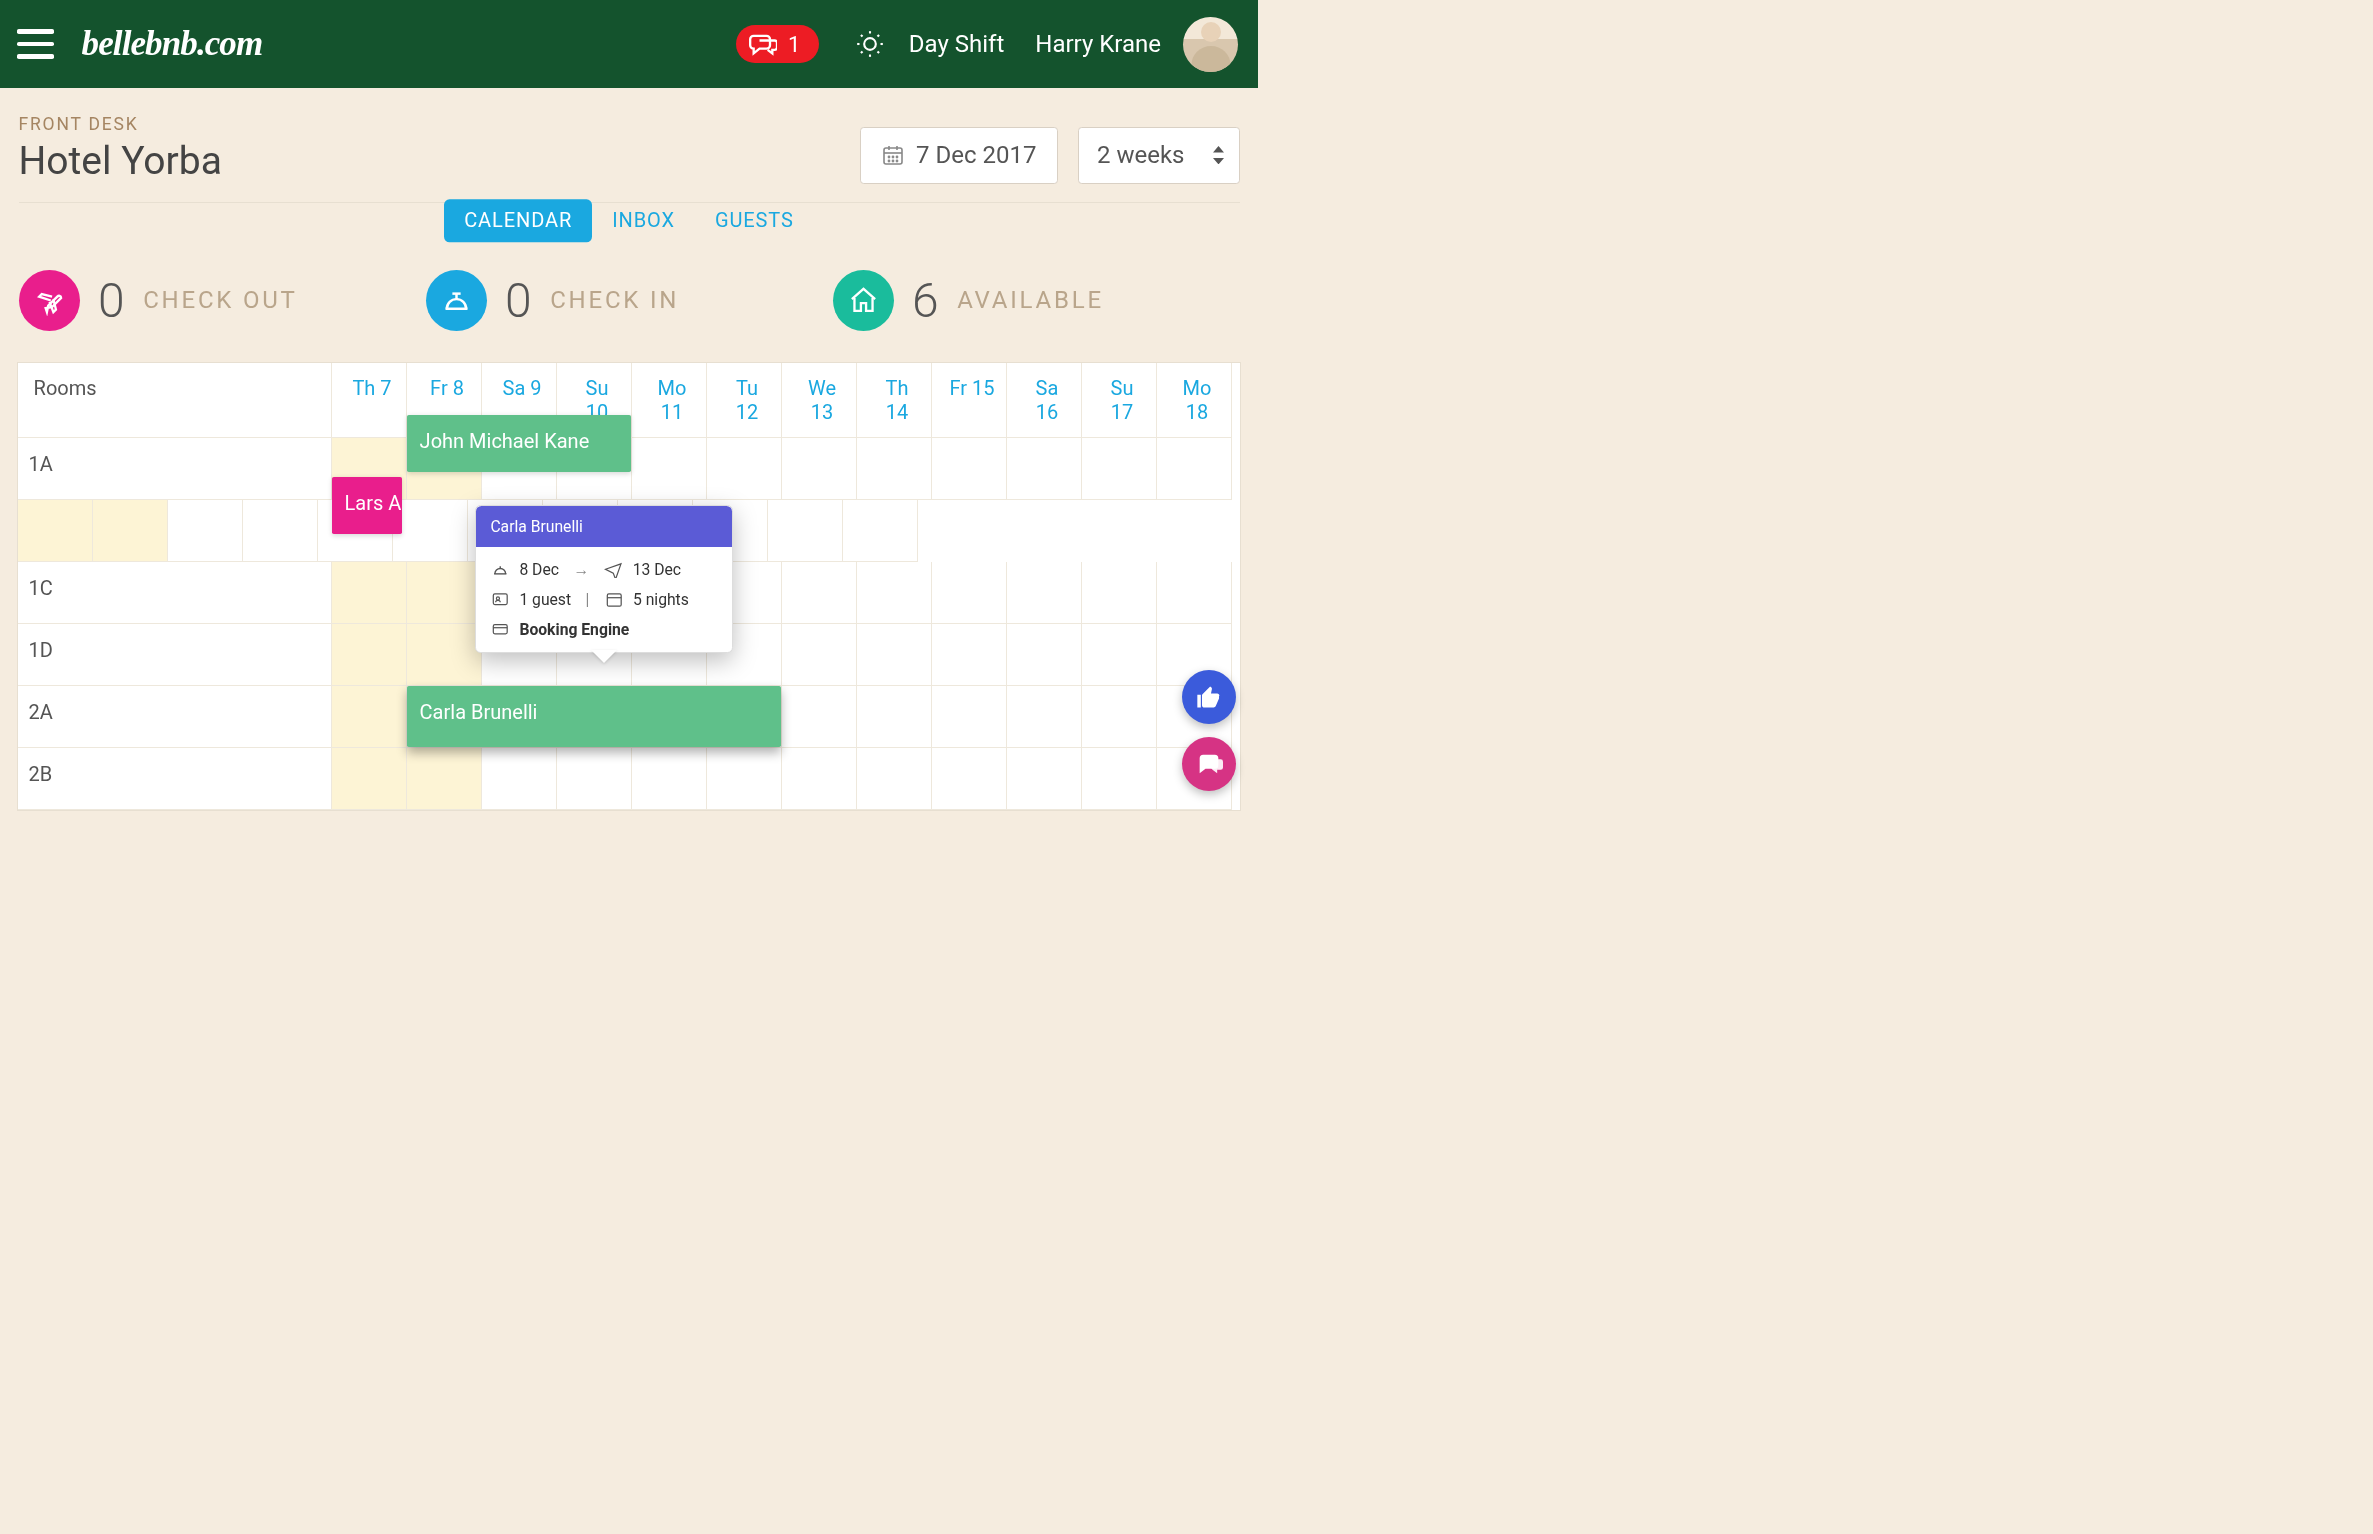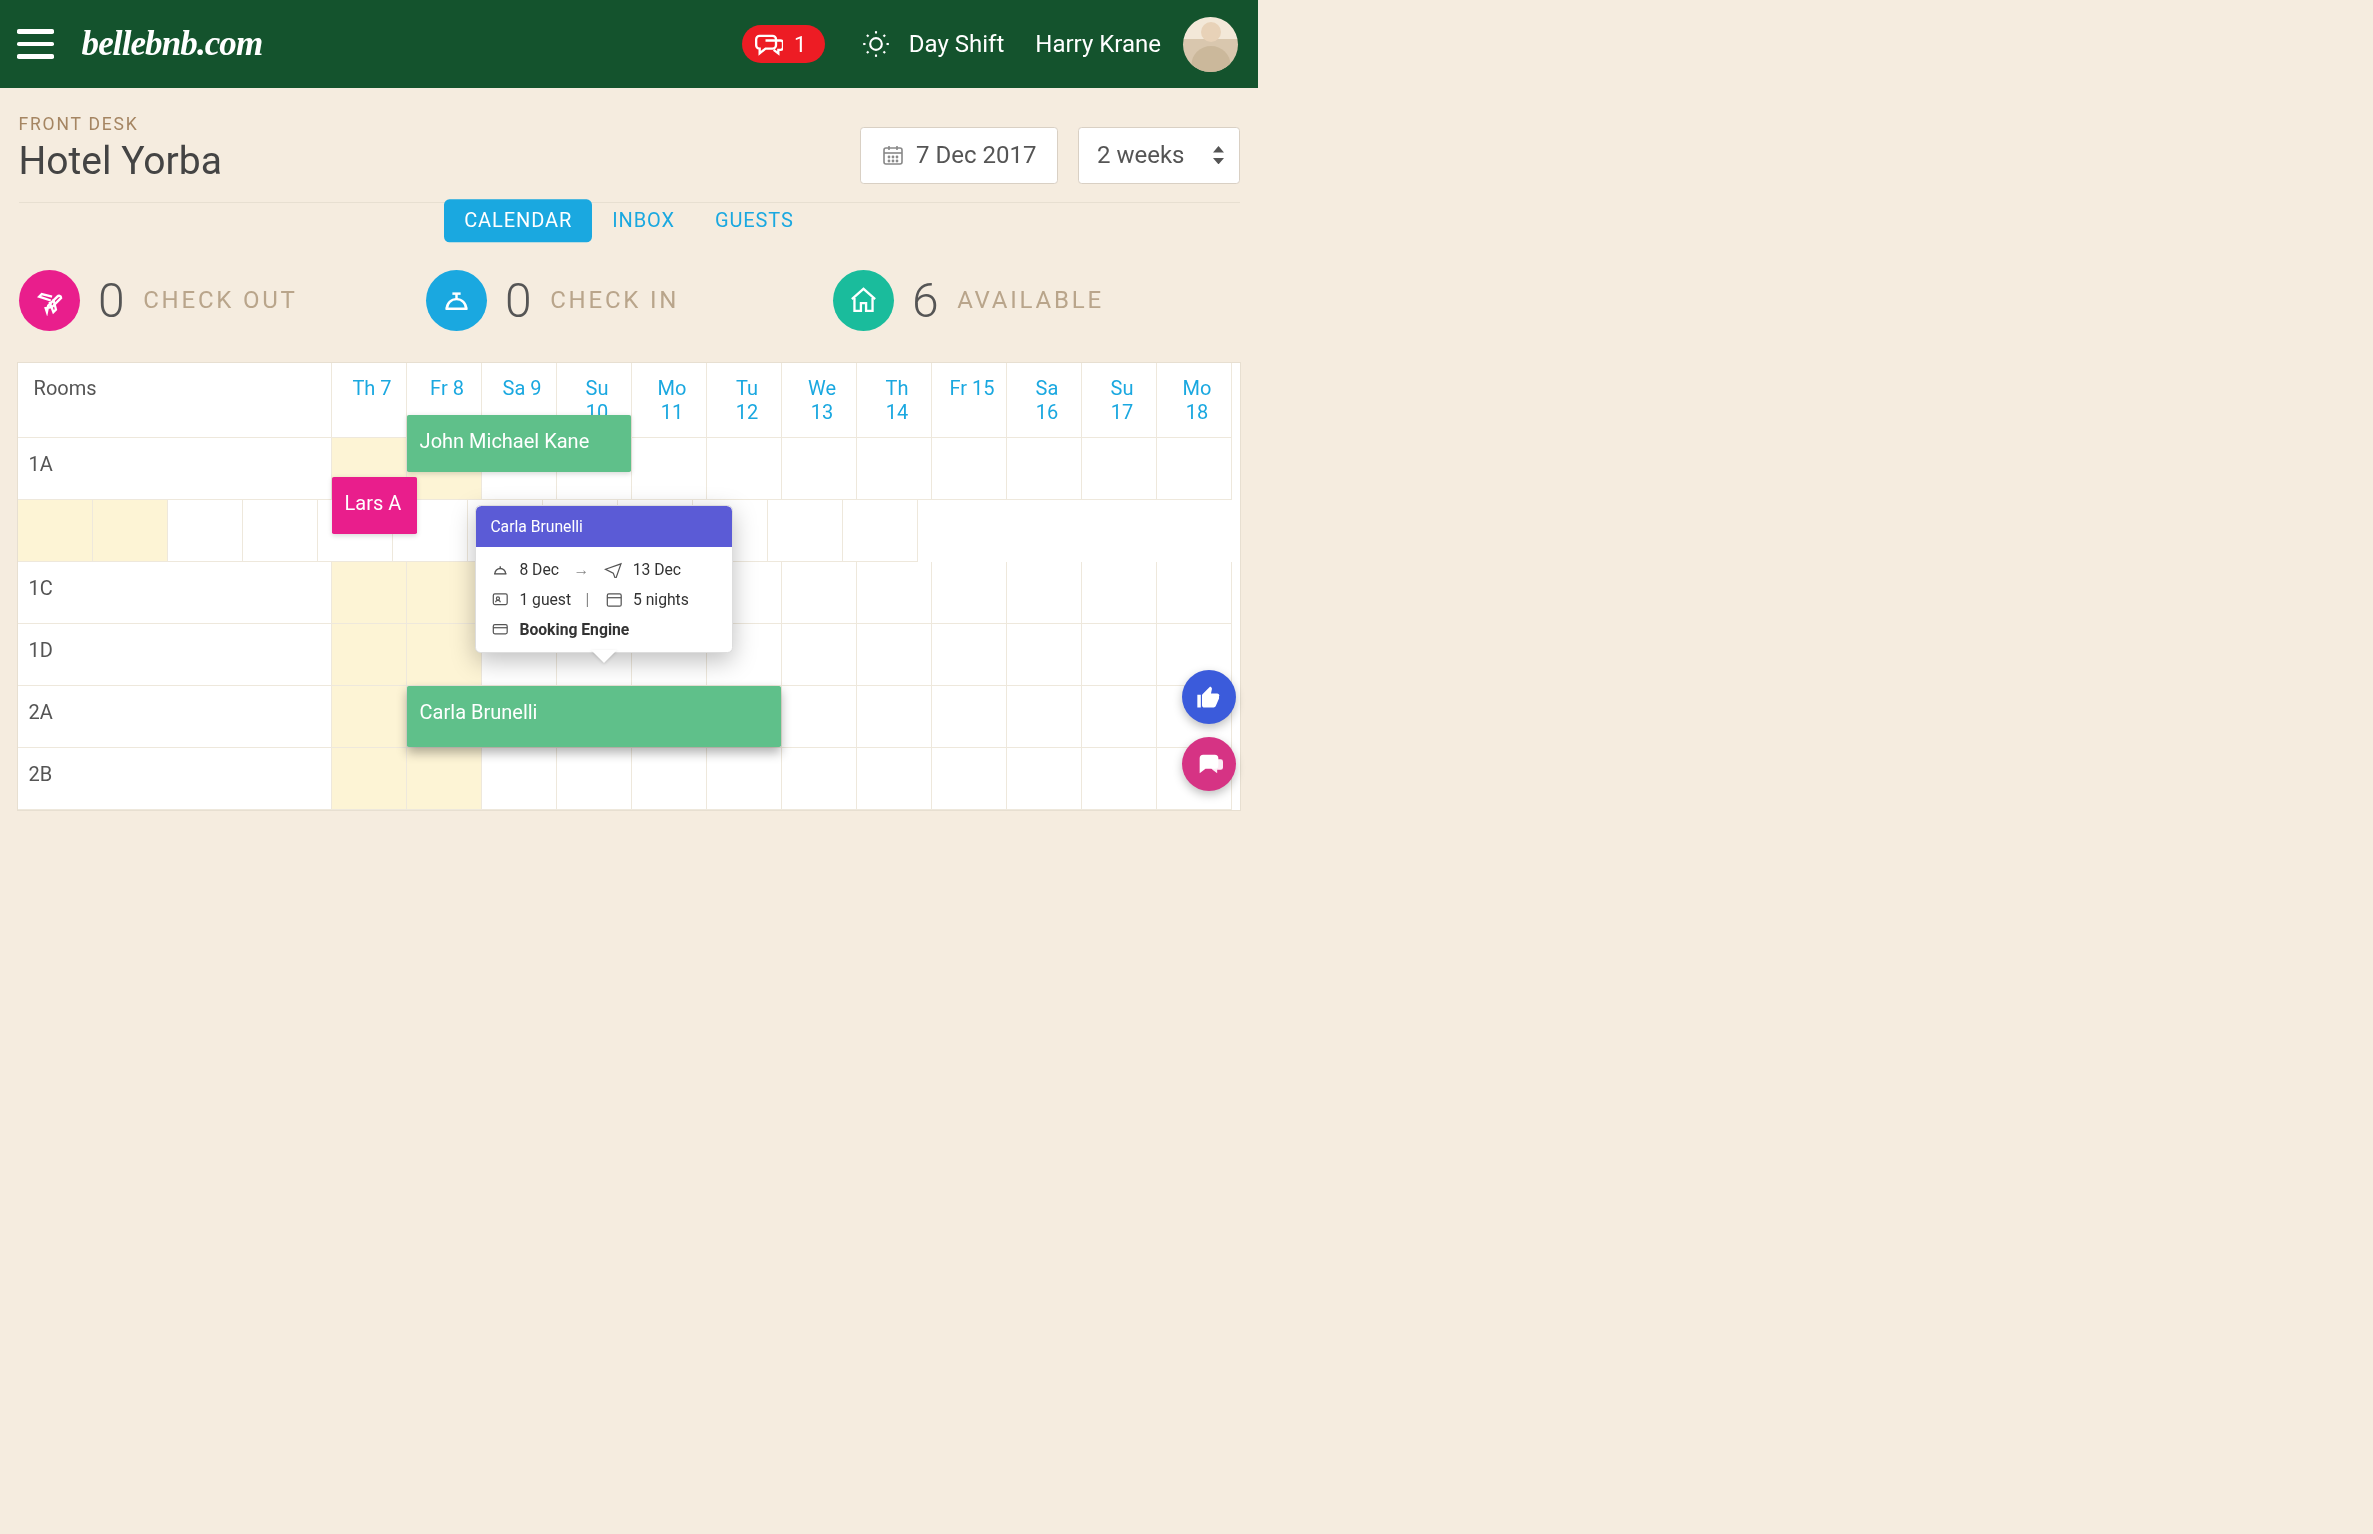--- a/index.html
+++ b/index.html
@@ -43,21 +43,21 @@
     color: #fff;
     border-radius: 22px;
     padding: 6.5px 18.5px 6.5px 13px;
     display: flex;
     align-items: center;
     gap: 11px;
     font-size: 22px;
     cursor: pointer;
   }
   .shift {
-    display:flex; align-items:center; gap:19px;
+    display:flex; align-items:center; gap:25px;
     margin-left: 37px;
     font-size: 24px;
     color:#fff;
     cursor:pointer;
   }
   .username {
     margin-left: 31px;
     font-size: 24px;
     color:#fff;
     cursor:pointer;
@@ -453,21 +453,21 @@
       <div class="cell daycol"></div>
       <div class="cell daycol"></div>
       <div class="cell daycol"></div>
       <div class="cell daycol"></div>
       <div class="cell daycol"></div>
       <div class="cell daycol"></div>
     </div>
   </div>
 
   <div class="booking b-green" style="left:389px; top:52px; width:224px; height:57px;">John Michael Kane</div>
-  <div class="booking b-pink" style="left:314px; top:114px; width:85px; height:57px;">Lars A</div>
+  <div class="booking b-pink" style="left:314px; top:114px; width:70px; height:57px;">Lars A</div>
   <div class="booking b-green2" style="left:389px; top:323px; width:374px; height:61px;">Carla Brunelli</div>
 
   <div class="pop" style="left:457px; top:142px;">
     <div class="pop-head">Carla Brunelli</div>
     <div class="pop-body">
       <div class="pop-line">
         <span class="pop-ico">
           <svg width="18.5" height="18.5" viewBox="0 0 24 24" fill="none" stroke="#555" stroke-width="1.8">
               <path d="M4 18h16"></path>
               <path d="M5 18a7 7 0 0 1 14 0"></path>

